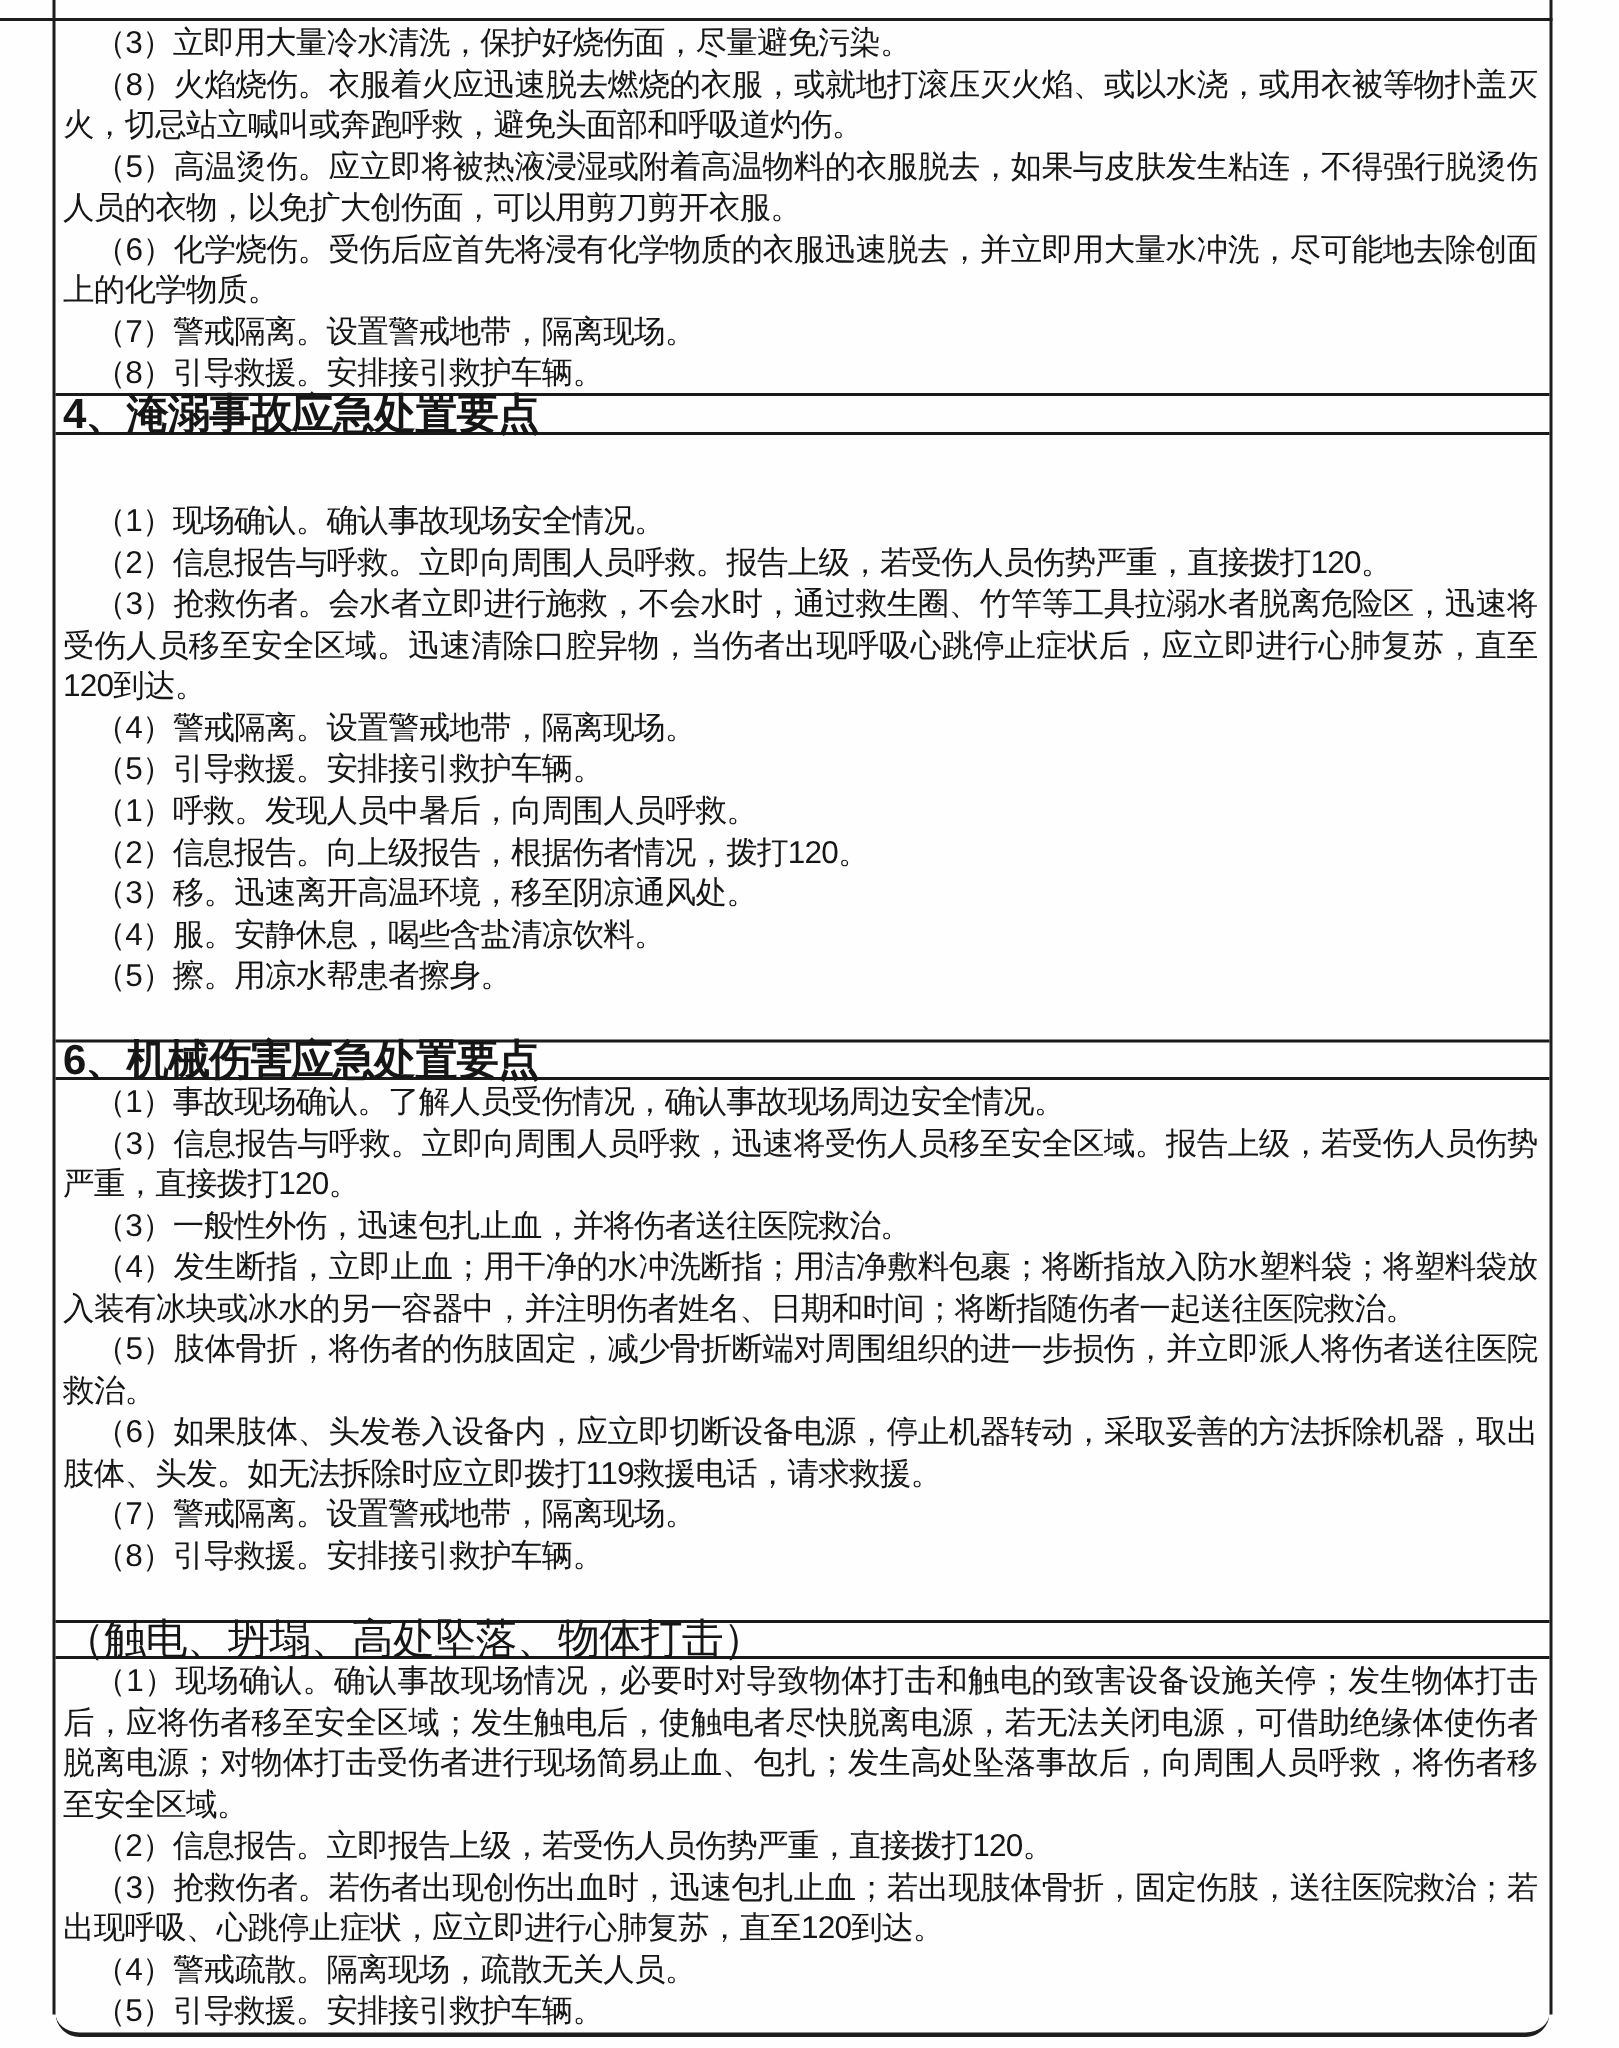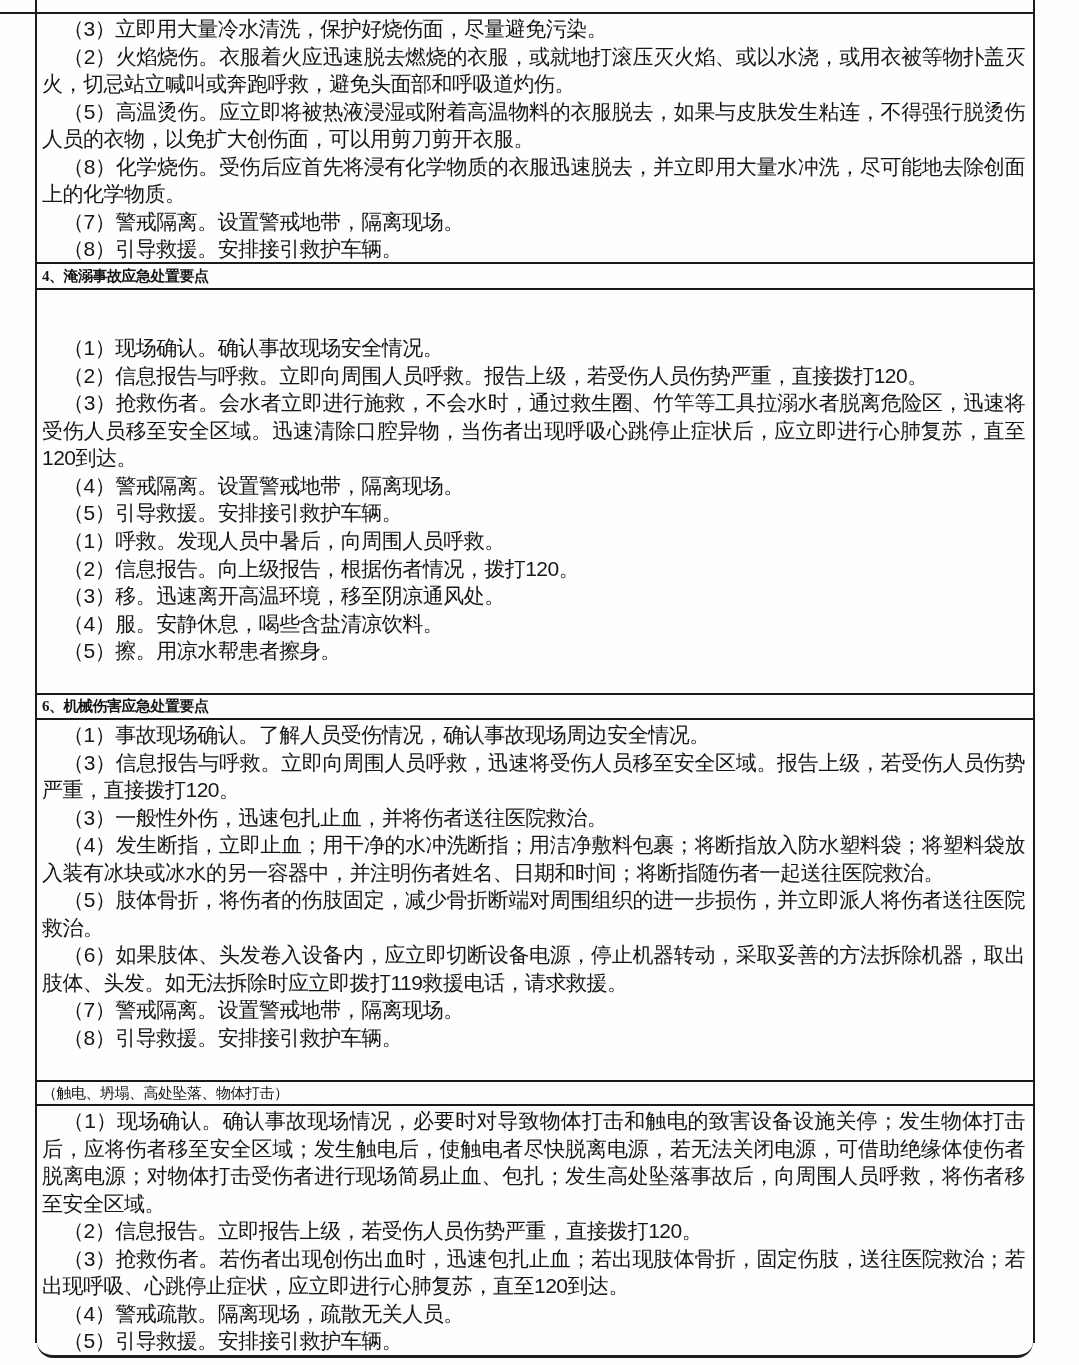--- a/index.html
+++ b/index.html
@@ -29,24 +29,23 @@
     text-align:justify;
     text-indent:21px;
     letter-spacing:-0.5px;
   }
   .header-row{
     box-sizing:border-box;
     border-top:2px solid #1a1a1a;
     border-bottom:2px solid #1a1a1a;
     display:flex;align-items:center;
     padding-left:5px;
-    font-size:15px;font-weight:700;
+    font-size:28px;font-weight:700;
     letter-spacing:-0.5px;
     white-space:nowrap;
-    font-family:Liberation Serif, serif;
   }
   .header-row .hdr-sub{font-weight:400;}
   .row-last{border-bottom:3px solid #1d1d1d;}
   
   .h-s3{height:248px;}
   .h-hdr4{height:28px;}
   .h-s4{height:193px;margin-top:43px;}
   .h-hdr5{height:28px;}
   .h-s5{height:167px;}
   .h-hdr6{height:27px;}
@@ -60,23 +59,23 @@
 <div class="page">
 
   <div class="vline vline-left"></div>
   <div class="vline vline-right"></div>
   <div class="hline-top"></div>
 
   <div class="content">
 
     <section class="body-row h-s3">
       <p>（3）立即用大量冷水清洗，保护好烧伤面，尽量避免污染。</p>
-      <p>（2）火焰烧伤。衣服着火应迅速脱去燃烧的衣服，或就地打滚压灭火焰、或以水浇，或用衣被等物扑盖灭火，切忌站立喊叫或奔跑呼救，避免头面部和呼吸道灼伤。</p>
+      <p>（8）火焰烧伤。衣服着火应迅速脱去燃烧的衣服，或就地打滚压灭火焰、或以水浇，或用衣被等物扑盖灭火，切忌站立喊叫或奔跑呼救，避免头面部和呼吸道灼伤。</p>
       <p>（5）高温烫伤。应立即将被热液浸湿或附着高温物料的衣服脱去，如果与皮肤发生粘连，不得强行脱烫伤人员的衣物，以免扩大创伤面，可以用剪刀剪开衣服。</p>
-      <p>（8）化学烧伤。受伤后应首先将浸有化学物质的衣服迅速脱去，并立即用大量水冲洗，尽可能地去除创面上的化学物质。</p>
+      <p>（6）化学烧伤。受伤后应首先将浸有化学物质的衣服迅速脱去，并立即用大量水冲洗，尽可能地去除创面上的化学物质。</p>
       <p>（7）警戒隔离。设置警戒地带，隔离现场。</p>
       <p>（8）引导救援。安排接引救护车辆。</p>
     </section>
 
     <header class="header-row h-hdr4">
       <span class="hdr-title">4、淹溺事故应急处置要点</span>
     </header>
 
     <section class="body-row h-s4">
       <p>（1）现场确认。确认事故现场安全情况。</p>

